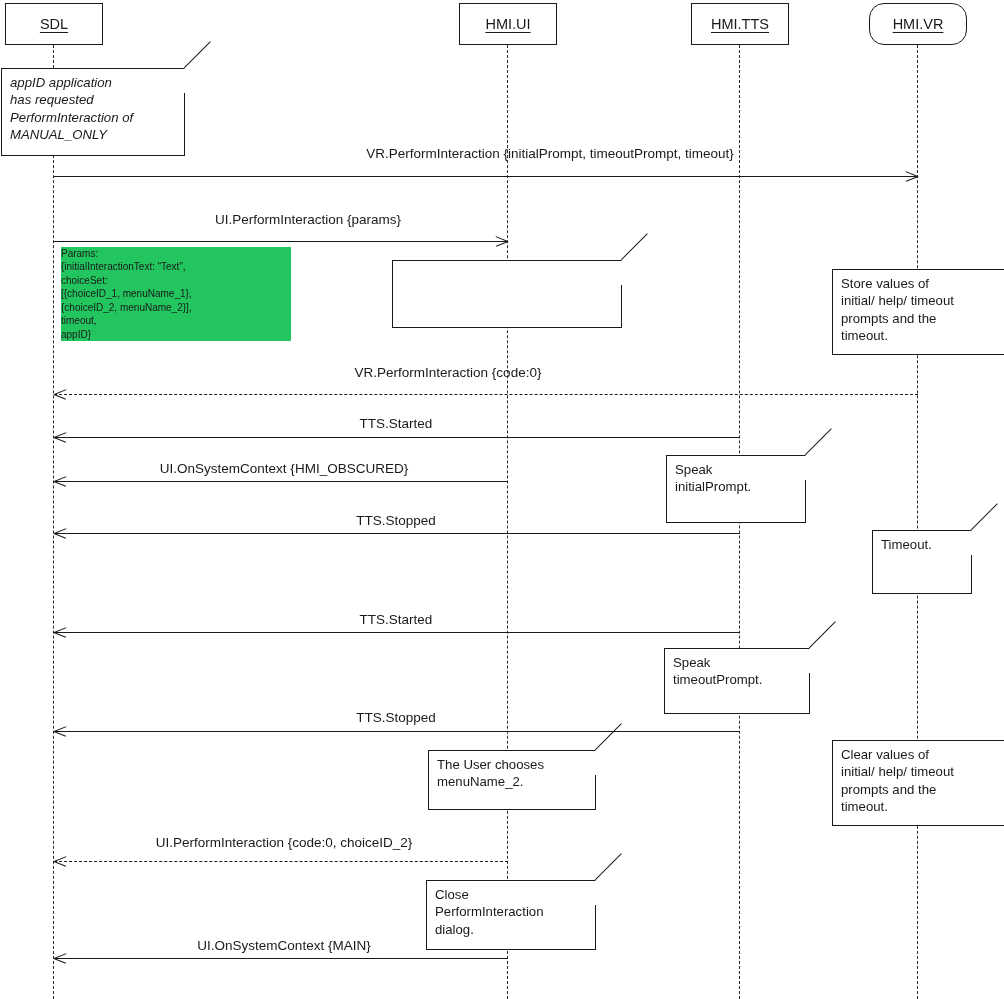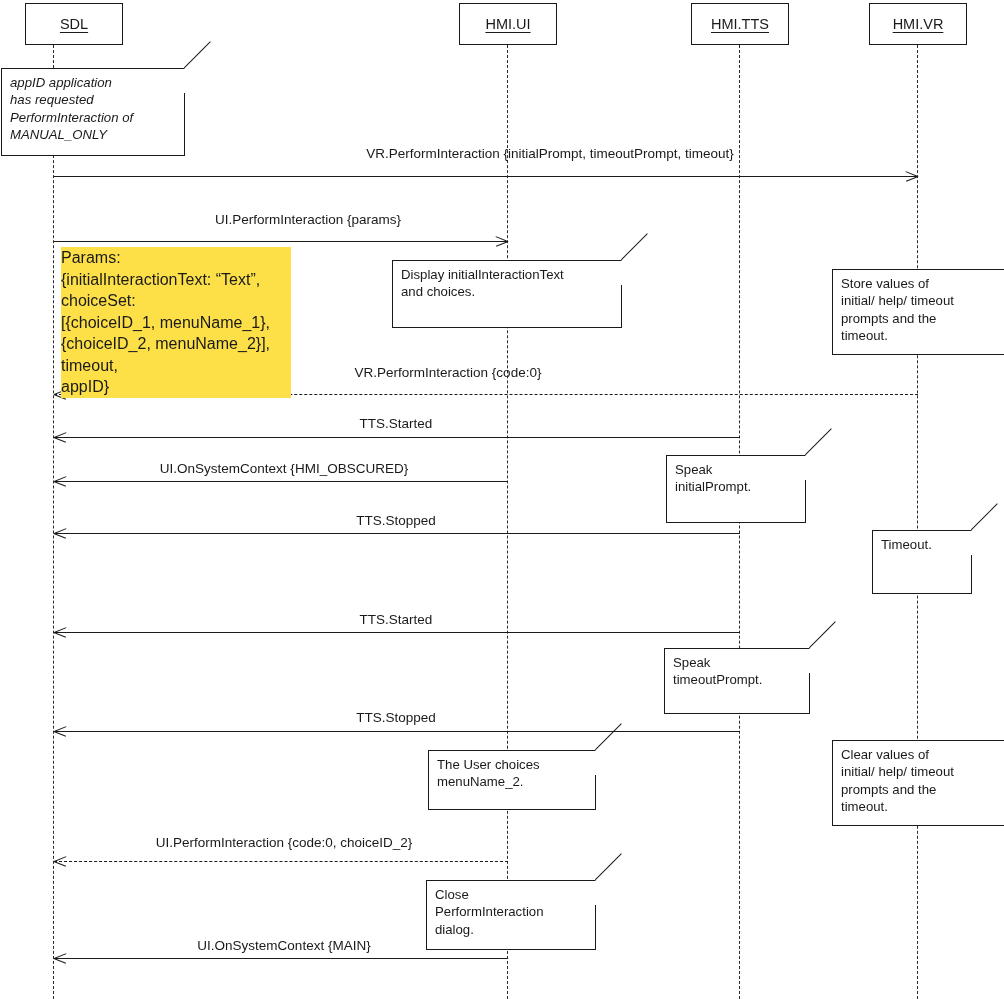--- a/index.html
+++ b/index.html
@@ -150,51 +150,51 @@
     padding: 6px 8px 5px 9px;
     font-size: 13.2px;
     line-height: 1.32;
     color: #1a1a1a;
     white-space: pre-line;
   }
 
   
   .plain-note {
     position: absolute;
-    font-size: 16px;
+    font-size: 10px;
     line-height: 1.345;
     color: #1a1a1a;
     white-space: pre-line;
     z-index: 7;
-    background: #fde047;
+    background: #22c55e;
   }
 </style>
 </head>
 <body>
 
 <div id="diagram">
 
   <div id="lifeline-lines">
       <div class="lifeline-line" style="left: 53px; top: 45px; height: 954px;"></div>
       <div class="lifeline-line" style="left: 507px; top: 45px; height: 954px;"></div>
       <div class="lifeline-line" style="left: 739px; top: 45px; height: 954px;"></div>
       <div class="lifeline-line" style="left: 917px; top: 45px; height: 954px;"></div>
     </div>
 
   <div id="lifeline-heads">
-      <div class="lifeline-head" style="left: 5px; top: 3px; width: 98px; height: 42px; margin-left: 20px;">
+      <div class="lifeline-head" style="left: 5px; top: 3px; width: 98px; height: 42px;">
         <span class="label">SDL</span>
       </div>
       <div class="lifeline-head" style="left: 459px; top: 3px; width: 98px; height: 42px;">
         <span class="label">HMI.UI</span>
       </div>
       <div class="lifeline-head" style="left: 691px; top: 3px; width: 98px; height: 42px;">
         <span class="label">HMI.TTS</span>
       </div>
-      <div class="lifeline-head" style="left: 869px; top: 3px; width: 98px; height: 42px;">
+      <div class="lifeline-head" style="left: 869px; top: 3px; width: 98px; height: 42px; border-radius: 15px;">
         <span class="label">HMI.VR</span>
       </div>
     </div>
 
   <div id="messages">
       <div class="msg to-right" style="left: 54px; top: 176px; width: 864px;">
         <div class="shaft"></div>
         <div class="head">
           <i class="a"></i>
           <i class="b"></i>
@@ -282,22 +282,20 @@
         <div class="fold-line" style="width: 36.7696px; transform: rotate(135deg);"></div>
         <div class="note-text">appID application
 has requested
 PerformInteraction of
 MANUAL_ONLY</div>
       </div>
       <div class="note" style="left: 392px; top: 260px; width: 230px; height: 68px;">
         <div class="body"></div>
         <div class="fold-mask" style="border-width: 26px 26px 0px 0px; border-color: transparent rgb(255, 255, 255) transparent transparent;"></div>
         <div class="fold-line" style="width: 36.7696px; transform: rotate(135deg);"></div>
-        <div class="note-text">Display initialInteractionText
-and choices.</div>
       </div>
       <div class="note" style="left: 832px; top: 269px; width: 182px; height: 86px;">
         <div class="body"></div>
         <div class="fold-mask" style="border-width: 26px 26px 0px 0px; border-color: transparent rgb(255, 255, 255) transparent transparent;"></div>
         <div class="note-text">Store values of
 initial/ help/ timeout
 prompts and the
 timeout.</div>
       </div>
       <div class="note" style="left: 666px; top: 455px; width: 140px; height: 68px;">
@@ -317,21 +315,21 @@
         <div class="body"></div>
         <div class="fold-mask" style="border-width: 26px 26px 0px 0px; border-color: transparent rgb(255, 255, 255) transparent transparent;"></div>
         <div class="fold-line" style="width: 36.7696px; transform: rotate(135deg);"></div>
         <div class="note-text">Speak
 timeoutPrompt.</div>
       </div>
       <div class="note" style="left: 428px; top: 750px; width: 168px; height: 60px;">
         <div class="body"></div>
         <div class="fold-mask" style="border-width: 26px 26px 0px 0px; border-color: transparent rgb(255, 255, 255) transparent transparent;"></div>
         <div class="fold-line" style="width: 36.7696px; transform: rotate(135deg);"></div>
-        <div class="note-text">The User choices
+        <div class="note-text">The User chooses
 menuName_2.</div>
       </div>
       <div class="note" style="left: 832px; top: 740px; width: 182px; height: 86px;">
         <div class="body"></div>
         <div class="fold-mask" style="border-width: 26px 26px 0px 0px; border-color: transparent rgb(255, 255, 255) transparent transparent;"></div>
         <div class="note-text">Clear values of
 initial/ help/ timeout
 prompts and the
 timeout.</div>
       </div>

